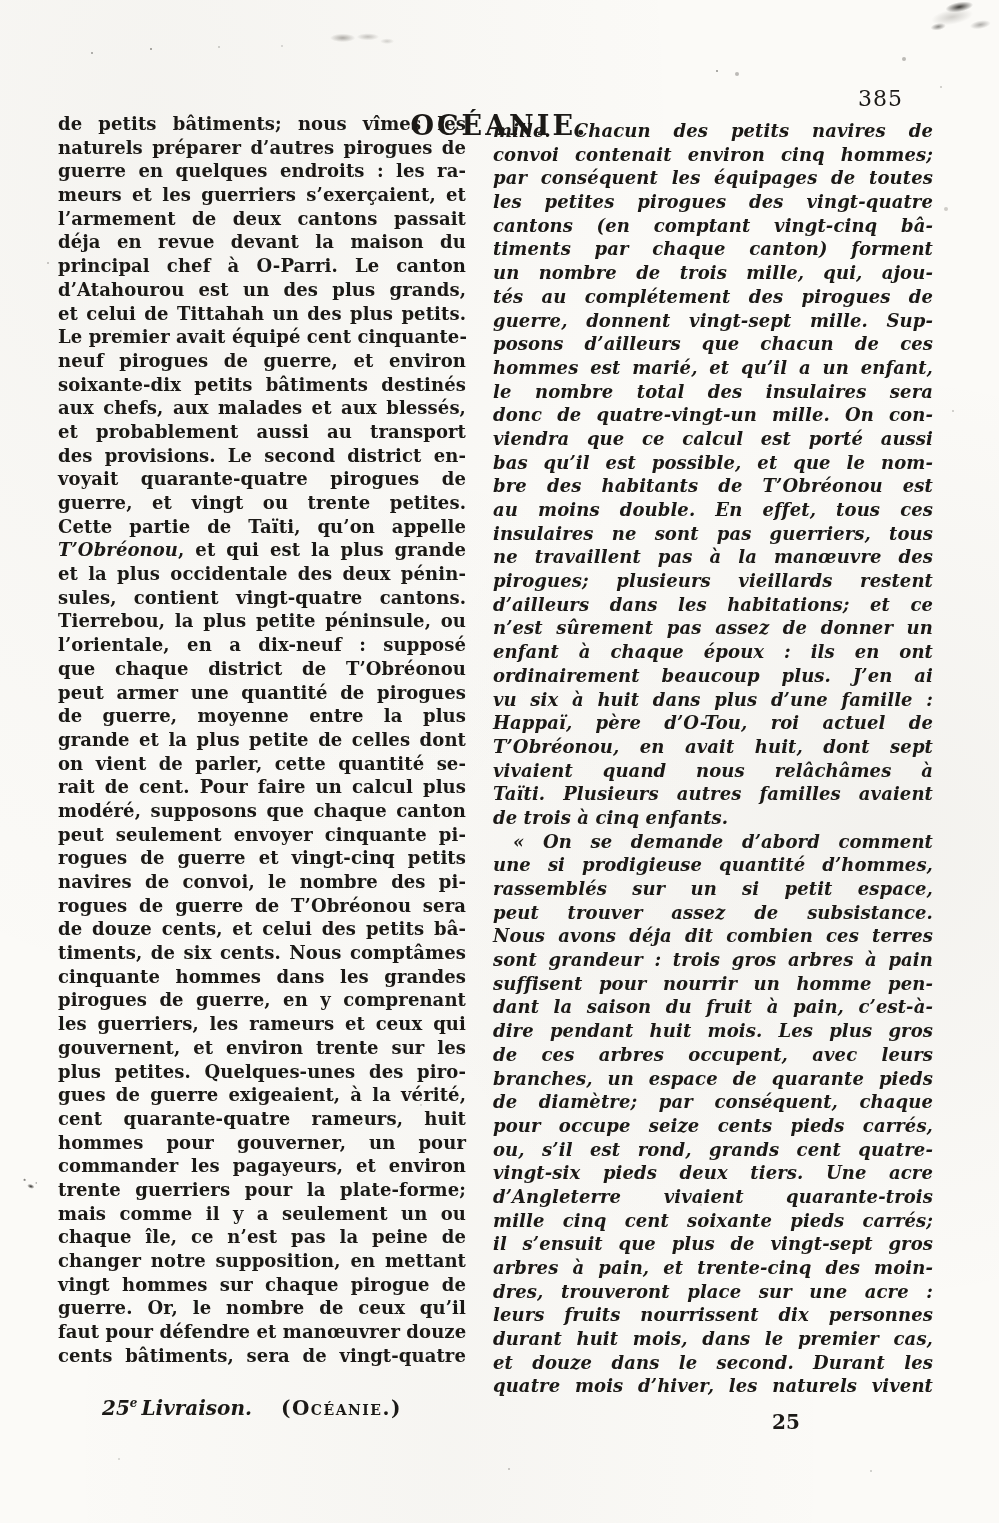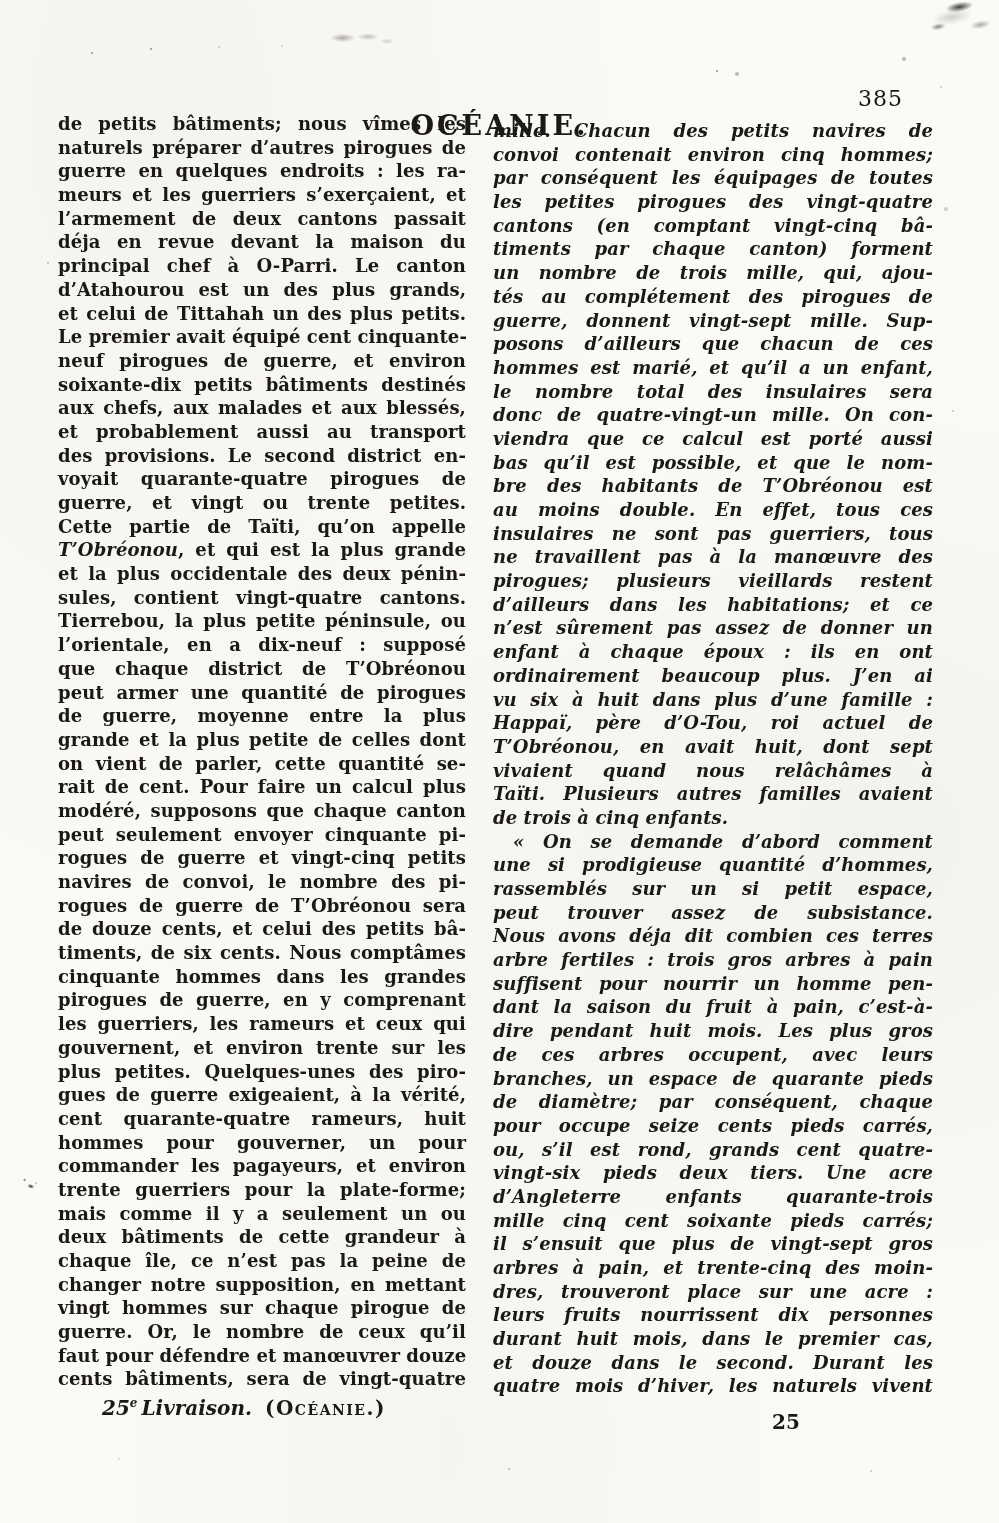--- a/index.html
+++ b/index.html
@@ -49,21 +49,21 @@
   .line i { font-style: italic; }
 
   
   .sig {
     position: absolute; left: 102px; top: 1396px;
     font-size: 20px; font-weight: bold;
   }
   .sig-num, .sig-word { font-style: italic; }
   .sig-sup { font-size: 12px; vertical-align: super; font-style: italic; }
   .sig-word { margin-left: 4px; }
-  .sig-series { margin-left: 6px; font-style: normal; font-variant: small-caps; letter-spacing: 1.5px; font-size: 20px; }
+  .sig-series { margin-left: 22px; font-style: normal; font-variant: small-caps; letter-spacing: 1.5px; font-size: 20px; }
   .sheet-number {
     position: absolute; left: 772px; top: 1410px;
     font-size: 20px; font-weight: bold;
   }
 
   
   .artifact { position: absolute; pointer-events: none; }
   .corner-stain {
     top: 0; right: 4px; width: 110px; height: 48px;
     background:
@@ -169,21 +169,20 @@
       <div class="line"><span>pirogues de guerre, en y comprenant</span></div>
       <div class="line"><span>les guerriers, les rameurs et ceux qui</span></div>
       <div class="line"><span>gouvernent, et environ trente sur les</span></div>
       <div class="line"><span>plus petites. Quelques-unes des piro-</span></div>
       <div class="line"><span>gues de guerre exigeaient, à la vérité,</span></div>
       <div class="line"><span>cent quarante-quatre rameurs, huit</span></div>
       <div class="line"><span>hommes pour gouverner, un pour</span></div>
       <div class="line"><span>commander les pagayeurs, et environ</span></div>
       <div class="line"><span>trente guerriers pour la plate-forme;</span></div>
       <div class="line"><span>mais comme il y a seulement un ou</span></div>
-      <div class="line"><span>deux bâtiments de cette grandeur à</span></div>
       <div class="line"><span>chaque île, ce n’est pas la peine de</span></div>
       <div class="line"><span>changer notre supposition, en mettant</span></div>
       <div class="line"><span>vingt hommes sur chaque pirogue de</span></div>
       <div class="line"><span>guerre. Or, le nombre de ceux qu’il</span></div>
       <div class="line"><span>faut pour défendre et manœuvrer douze</span></div>
       <div class="line"><span>cents bâtiments, sera de vingt-quatre</span></div>
     </div>
   <div class="col col-right">
       <div class="line"><span>mille. Chacun des petits navires de</span></div>
       <div class="line"><span>convoi contenait environ cinq hommes;</span></div>
@@ -213,31 +212,31 @@
       <div class="line"><span>Happaï, père d’O-Tou, roi actuel de</span></div>
       <div class="line"><span>T’Obréonou, en avait huit, dont sept</span></div>
       <div class="line"><span>vivaient quand nous relâchâmes à</span></div>
       <div class="line"><span>Taïti. Plusieurs autres familles avaient</span></div>
       <div class="line flush"><span>de trois à cinq enfants.</span></div>
       <div class="line indent"><span>« On se demande d’abord comment</span></div>
       <div class="line"><span>une si prodigieuse quantité d’hommes,</span></div>
       <div class="line"><span>rassemblés sur un si petit espace,</span></div>
       <div class="line"><span>peut trouver assez de subsistance.</span></div>
       <div class="line"><span>Nous avons déja dit combien ces terres</span></div>
-      <div class="line"><span>arbre fertiles : trois gros arbres à pain</span></div>
+      <div class="line"><span>sont grandeur : trois gros arbres à pain</span></div>
       <div class="line"><span>suffisent pour nourrir un homme pen-</span></div>
       <div class="line"><span>dant la saison du fruit à pain, c’est-à-</span></div>
       <div class="line"><span>dire pendant huit mois. Les plus gros</span></div>
       <div class="line"><span>de ces arbres occupent, avec leurs</span></div>
       <div class="line"><span>branches, un espace de quarante pieds</span></div>
       <div class="line"><span>de diamètre; par conséquent, chaque</span></div>
       <div class="line"><span>pour occupe seize cents pieds carrés,</span></div>
       <div class="line"><span>ou, s’il est rond, grands cent quatre-</span></div>
       <div class="line"><span>vingt-six pieds deux tiers. Une acre</span></div>
-      <div class="line"><span>d’Angleterre enfants quarante-trois</span></div>
+      <div class="line"><span>d’Angleterre vivaient quarante-trois</span></div>
       <div class="line"><span>mille cinq cent soixante pieds carrés;</span></div>
       <div class="line"><span>il s’ensuit que plus de vingt-sept gros</span></div>
       <div class="line"><span>arbres à pain, et trente-cinq des moin-</span></div>
       <div class="line"><span>dres, trouveront place sur une acre :</span></div>
       <div class="line"><span>leurs fruits nourrissent dix personnes</span></div>
       <div class="line"><span>durant huit mois, dans le premier cas,</span></div>
       <div class="line"><span>et douze dans le second. Durant les</span></div>
       <div class="line"><span>quatre mois d’hiver, les naturels vivent</span></div>
     </div>
 

